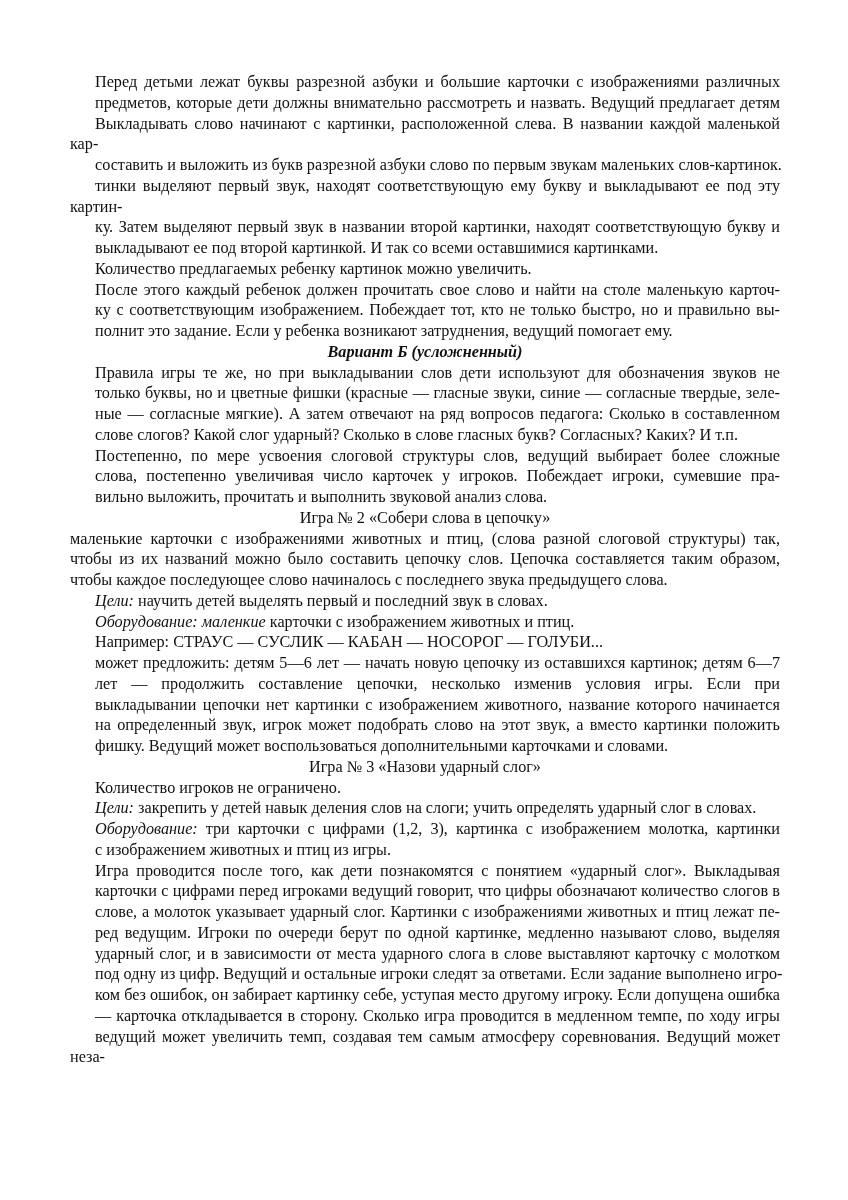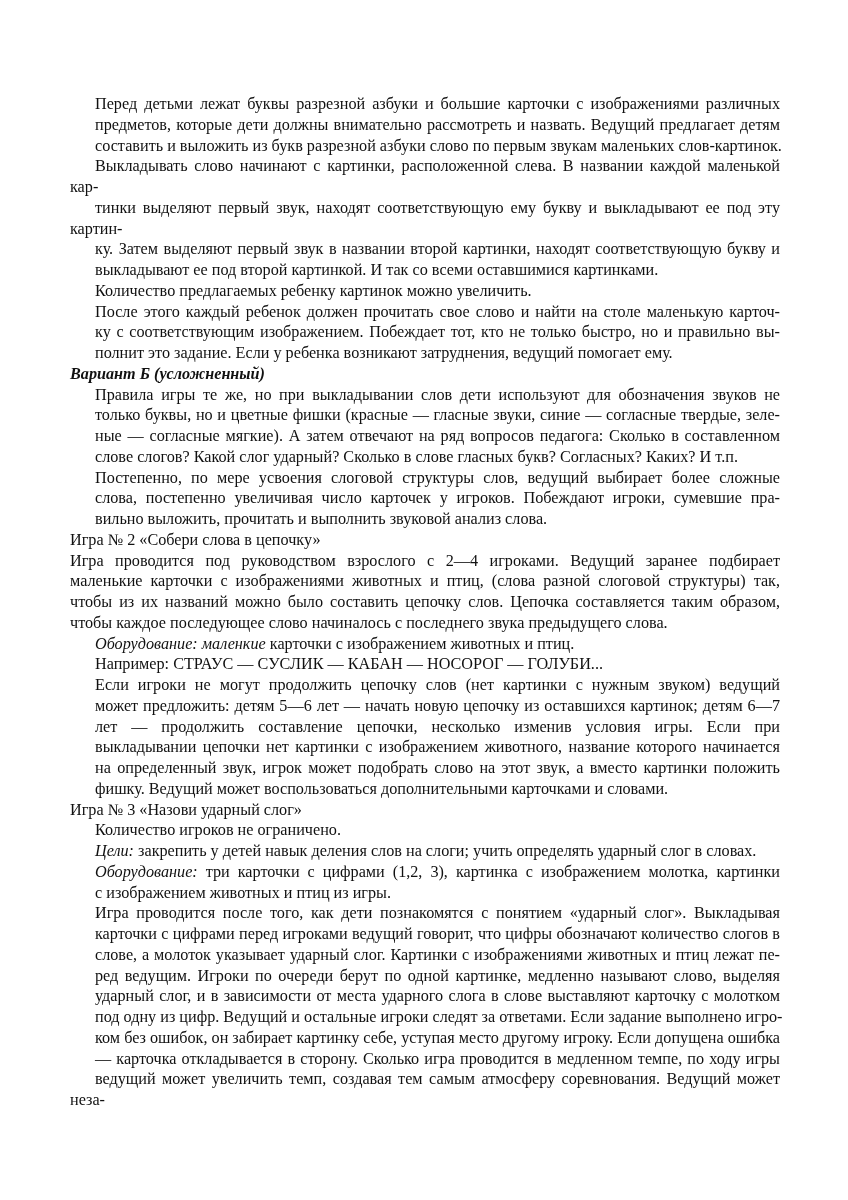--- a/index.html
+++ b/index.html
@@ -1,46 +1,46 @@
 <!DOCTYPE html>
 <html><head>
 <meta charset="utf-8">
 <style>
   html, body { margin: 0; padding: 0; background: #ffffff; }
   body { width: 848px; height: 1200px; position: relative; overflow: hidden; }
   .page {
     position: absolute;
     left: 70px;
-    top: 94px;
+    top: 72px;
     width: 710px;
     font-family: "Liberation Serif", "DejaVu Serif", serif;
     font-size: 16.2px;
     line-height: 20.75px;
     color: #111111;
     text-align: justify;
     hyphens: manual;
   }
   .p { margin: 0; text-indent: 25px; }
   .p.noindent { text-indent: 0; }
-  .h { margin: 0; text-indent: 0; }
+  .h { margin: 0; text-align: center; text-indent: 0; }
   .h.bi { font-weight: bold; font-style: italic; }
   .lbl { font-style: italic; }
   .line { display: block; text-align: justify; text-align-last: justify; white-space: nowrap; }
   .line.last { text-align-last: left; }
 </style>
 </head>
 <body>
 
 <div class="page">
 
   <div class="p">
     <span class="line">Перед детьми лежат буквы разрезной азбуки и большие карточки с изображениями различных</span>
     <span class="line">предметов, которые дети должны внимательно рассмотреть и назвать. Ведущий предлагает детям</span>
+    <span class="line" style="white-space: normal;">Выкладывать слово начинают с картинки, расположенной слева. В названии каждой маленькой кар-</span>
     <span class="line">составить и выложить из букв разрезной азбуки слово по первым звукам маленьких слов-картинок.</span>
-    <span class="line" style="white-space: normal;">Выкладывать слово начинают с картинки, расположенной слева. В названии каждой маленькой кар-</span>
     <span class="line" style="white-space: normal;">тинки выделяют первый звук, находят соответствующую ему букву и выкладывают ее под эту картин-</span>
     <span class="line">ку. Затем выделяют первый звук в названии второй картинки, находят соответствующую букву и</span>
     <span class="line last">выкладывают ее под второй картинкой. И так со всеми оставшимися картинками.</span>
   </div>
 
   <div class="p">
     <span class="line last">Количество предлагаемых ребенку картинок можно увеличить.</span>
   </div>
 
   <div class="p">
@@ -53,44 +53,45 @@
 
   <div class="p">
     <span class="line">Правила игры те же, но при выкладывании слов дети используют для обозначения звуков не</span>
     <span class="line">только буквы, но и цветные фишки (красные — гласные звуки, синие — согласные твердые, зеле-</span>
     <span class="line">ные — согласные мягкие). А затем отвечают на ряд вопросов педагога: Сколько в составленном</span>
     <span class="line last">слове слогов? Какой слог ударный? Сколько в слове гласных букв? Согласных? Каких? И т.п.</span>
   </div>
 
   <div class="p">
     <span class="line">Постепенно, по мере усвоения слоговой структуры слов, ведущий выбирает более сложные</span>
-    <span class="line">слова, постепенно увеличивая число карточек у игроков. Побеждают игроки, сумевшие пра-</span>
+    <span class="line">слова, постепенно увеличивая число карточек у игроков. Побеждает игроки, сумевшие пра-</span>
     <span class="line last">вильно выложить, прочитать и выполнить звуковой анализ слова.</span>
   </div>
 
   <div class="h">Игра № 2 «Собери слова в цепочку»</div>
 
   <div class="p noindent">
-    <span class="line">Игра проводится под руководством взрослого с 2—4 игроками. Ведущий заранее подбирает</span>
     <span class="line">маленькие карточки с изображениями животных и птиц, (слова разной слоговой структуры) так,</span>
     <span class="line">чтобы из их названий можно было составить цепочку слов. Цепочка составляется таким образом,</span>
     <span class="line last">чтобы каждое последующее слово начиналось с последнего звука предыдущего слова.</span>
   </div>
 
+  <div class="p">
+    <span class="line last"><span class="lbl">Цели:</span><span> научить детей выделять первый и последний звук в словах.</span></span>
+  </div>
 
   <div class="p">
     <span class="line last"><span class="lbl">Оборудование: маленкие</span><span> карточки с изображением животных и птиц.</span></span>
   </div>
 
   <div class="p">
     <span class="line last">Например: СТРАУС — СУСЛИК — КАБАН — НОСОРОГ — ГОЛУБИ...</span>
   </div>
 
   <div class="p">
-    <span class="line">Если игроки не могут продолжить цепочку слов (нет картинки с нужным звуком) ведущий</span>
     <span class="line">может предложить: детям 5—6 лет — начать новую цепочку из оставшихся картинок; детям 6—7</span>
     <span class="line">лет — продолжить составление цепочки, несколько изменив условия игры. Если при</span>
     <span class="line">выкладывании цепочки нет картинки с изображением животного, название которого начинается</span>
     <span class="line">на определенный звук, игрок может подобрать слово на этот звук, а вместо картинки положить</span>
     <span class="line last">фишку. Ведущий может воспользоваться дополнительными карточками и словами.</span>
   </div>
 
   <div class="h">Игра № 3 «Назови ударный слог»</div>
 
   <div class="p">

